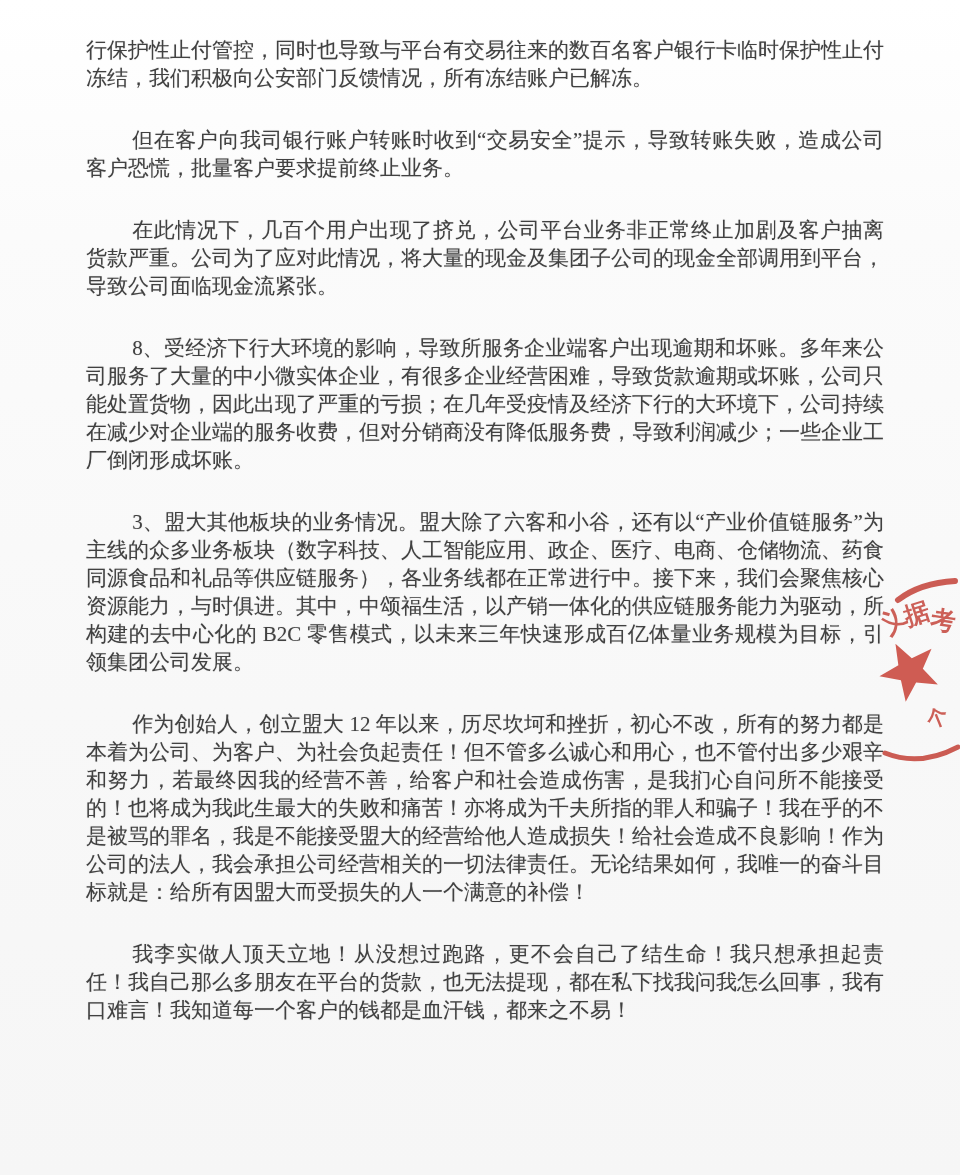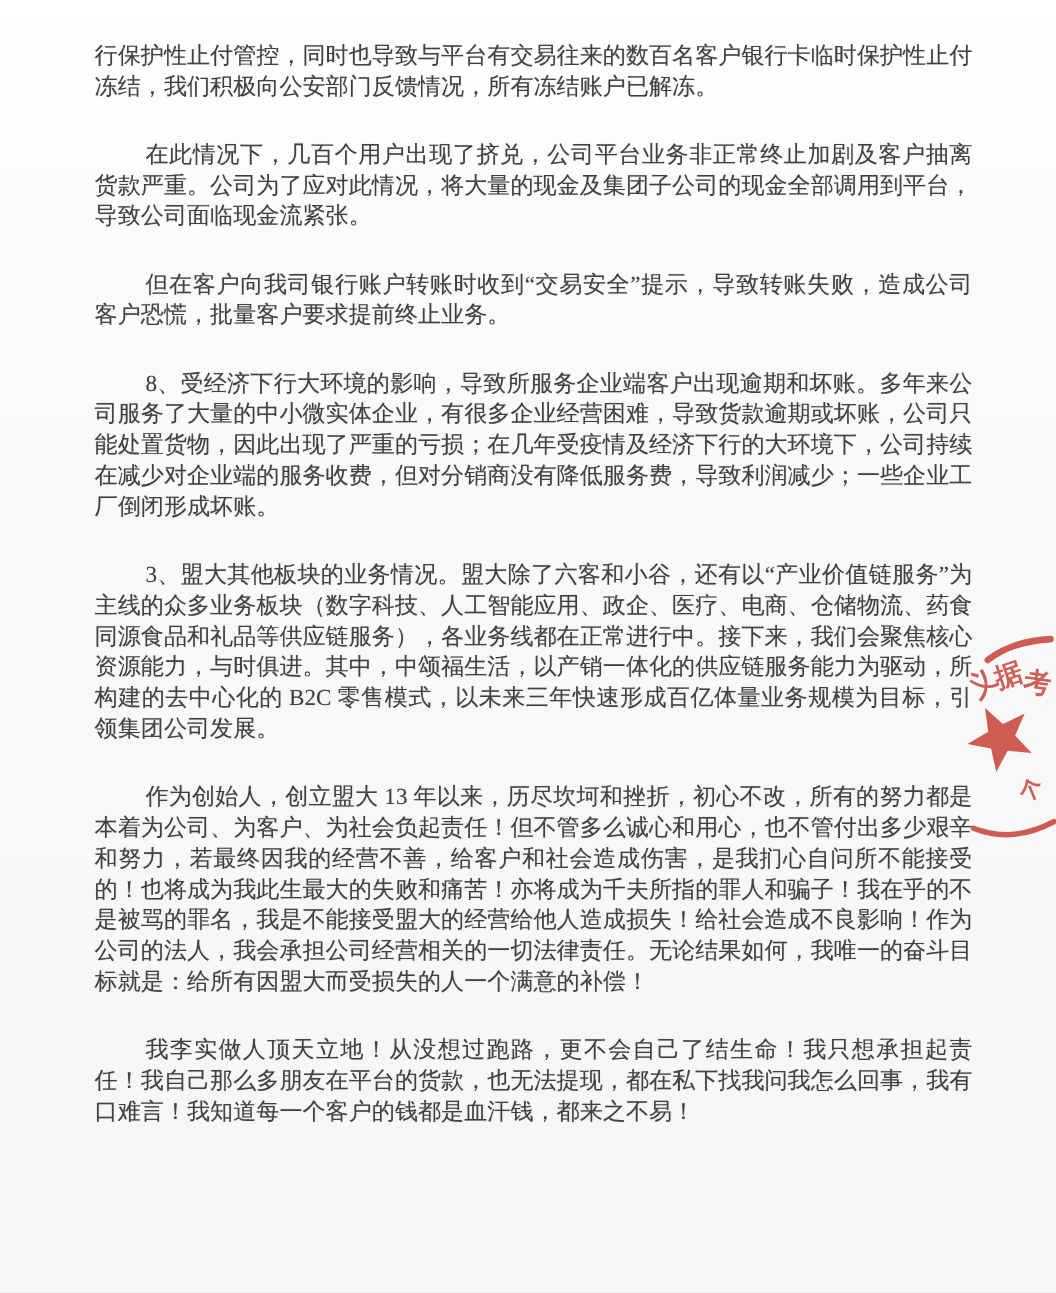--- a/index.html
+++ b/index.html
@@ -50,25 +50,25 @@
     font-weight: bold;
   }
 </style>
 </head>
 <body>
 
 <div class="page">
 
   <div class="body-text">
     <p>行保护性止付管控，同时也导致与平台有交易往来的数百名客户银行卡临时保护性止付冻结，我们积极向公安部门反馈情况，所有冻结账户已解冻。</p>
+    <p class="indent">但在客户向我司银行账户转账时收到“交易安全”提示，导致转账失败，造成公司客户恐慌，批量客户要求提前终止业务。</p>
     <p class="indent">在此情况下，几百个用户出现了挤兑，公司平台业务非正常终止加剧及客户抽离货款严重。公司为了应对此情况，将大量的现金及集团子公司的现金全部调用到平台，导致公司面临现金流紧张。</p>
-    <p class="indent">但在客户向我司银行账户转账时收到“交易安全”提示，导致转账失败，造成公司客户恐慌，批量客户要求提前终止业务。</p>
     <p class="indent">8、受经济下行大环境的影响，导致所服务企业端客户出现逾期和坏账。多年来公司服务了大量的中小微实体企业，有很多企业经营困难，导致货款逾期或坏账，公司只能处置货物，因此出现了严重的亏损；在几年受疫情及经济下行的大环境下，公司持续在减少对企业端的服务收费，但对分销商没有降低服务费，导致利润减少；一些企业工厂倒闭形成坏账。</p>
     <p class="indent">3、盟大其他板块的业务情况。盟大除了六客和小谷，还有以“产业价值链服务”为主线的众多业务板块（数字科技、人工智能应用、政企、医疗、电商、仓储物流、药食同源食品和礼品等供应链服务），各业务线都在正常进行中。接下来，我们会聚焦核心资源能力，与时俱进。其中，中颂福生活，以产销一体化的供应链服务能力为驱动，所构建的去中心化的 B2C 零售模式，以未来三年快速形成百亿体量业务规模为目标，引领集团公司发展。</p>
-    <p class="indent">作为创始人，创立盟大 13 年以来，历尽坎坷和挫折，初心不改，所有的努力都是本着为公司、为客户、为社会负起责任！但不管多么诚心和用心，也不管付出多少艰辛和努力，若最终因我的经营不善，给客户和社会造成伤害，是我扪心自问所不能接受的！也将成为我此生最大的失败和痛苦！亦将成为千夫所指的罪人和骗子！我在乎的不是被骂的罪名，我是不能接受盟大的经营给他人造成损失！给社会造成不良影响！作为公司的法人，我会承担公司经营相关的一切法律责任。无论结果如何，我唯一的奋斗目标就是：给所有因盟大而受损失的人一个满意的补偿！</p>
+    <p class="indent">作为创始人，创立盟大 12 年以来，历尽坎坷和挫折，初心不改，所有的努力都是本着为公司、为客户、为社会负起责任！但不管多么诚心和用心，也不管付出多少艰辛和努力，若最终因我的经营不善，给客户和社会造成伤害，是我扪心自问所不能接受的！也将成为我此生最大的失败和痛苦！亦将成为千夫所指的罪人和骗子！我在乎的不是被骂的罪名，我是不能接受盟大的经营给他人造成损失！给社会造成不良影响！作为公司的法人，我会承担公司经营相关的一切法律责任。无论结果如何，我唯一的奋斗目标就是：给所有因盟大而受损失的人一个满意的补偿！</p>
     <p class="indent">我李实做人顶天立地！从没想过跑路，更不会自己了结生命！我只想承担起责任！我自己那么多朋友在平台的货款，也无法提现，都在私下找我问我怎么回事，我有口难言！我知道每一个客户的钱都是血汗钱，都来之不易！</p>
   </div>
 
   <div class="seal">
     <svg width="105" height="230" viewBox="0 0 105 230" xmlns="http://www.w3.org/2000/svg">
       <g stroke="#c23a30" fill="none" stroke-linecap="round" opacity="0.82">
         <path d="M 43,45 Q 65,28 100,26" stroke-width="6"></path>
         <path d="M 30,198 Q 65,212 103,192" stroke-width="5"></path>
       </g>
       <polygon points="55,85 62.6,105.5 84.5,106.4 67.4,120 73.2,141.1 55,129 36.8,141.1 42.6,120 25.5,106.4 47.4,105.5" fill="#c84136" opacity="0.85" transform="rotate(-28 55 116)"></polygon>

